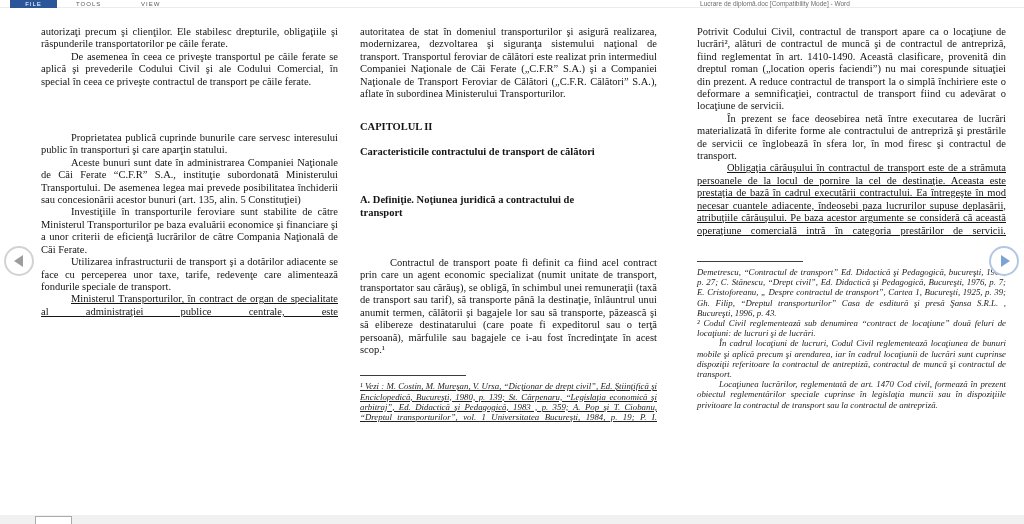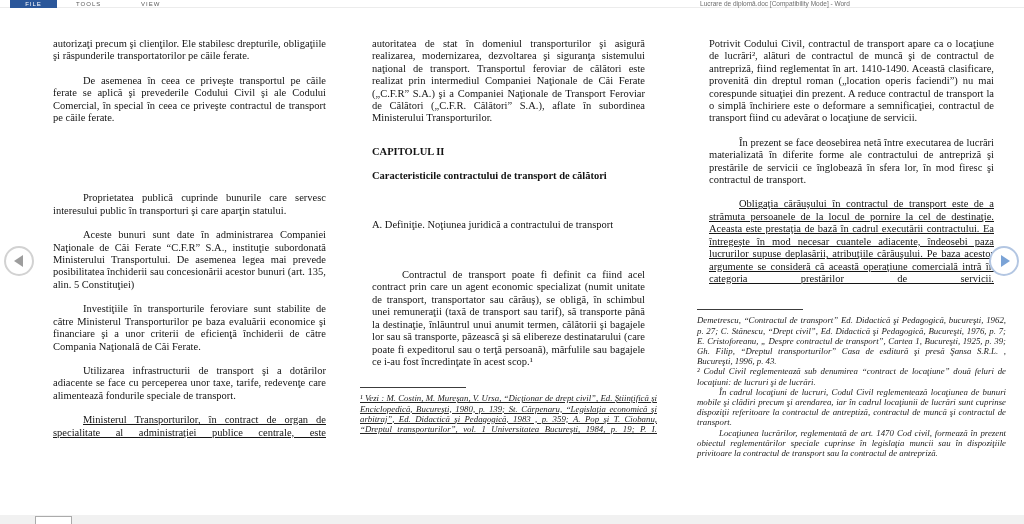--- a/index.html
+++ b/index.html
@@ -21,32 +21,32 @@
   .doc-title  { position:absolute; top:0; left:775px; transform:translateX(-50%);
                 white-space:nowrap; color:#6e6e6e; font-size:6.5px; line-height:8px; }
 
   
   .page { position:absolute; top:8px; left:0; width:1024px; height:507px; background:#fff; }
   .col  { position:absolute; top:18px; font-size:10.5px; line-height:12.4px;
           color:#141414; }
   .col1 { left:41px;  width:297px; }
   .col2 { left:360px; width:297px; }
   .col3 { left:697px; width:309px; }
-  .col p { text-align:justify; text-indent:30px; margin:12px; }
+  .col p { text-align:justify; text-indent:30px; margin:0; }
   .noindent { text-indent:0 !important; }
   .justify-last { text-align-last:justify;text-decoration:underline; }
 
   .heading-c { font-weight:bold; text-align:justify; text-indent:40px;
                margin-left:30px !important; }
   .spacer { height:44px; }
 
   .h-chapter { font-weight:bold; text-indent:0 !important; margin-top:21px !important; }
   .h-sub     { font-weight:bold; text-indent:0 !important; margin-top:12px !important;
                max-width:250px; text-align:left !important; }
-  .h-section { font-weight:normal; text-indent:0 !important; margin-top:36px !important;
+  .h-section { font-weight:bold; text-indent:0 !important; margin-top:36px !important;
                max-width:252px; text-align:left !important; }
   .p-gap     { margin-top:38px !important; }
 
   .fnrule { width:106px; height:0; border-top:1px solid #3c3c3c;
             margin-top:19px; margin-bottom:5px; }
   .fnrule3 { margin-top:24px; }
   .footnote { font-size:8.8px; line-height:10.2px; font-style:italic;
               text-align:justify; color:#232323; }
   .footnote p { text-indent:0; margin:0; }
   .footnote .fn-indent { text-indent:22px; }
@@ -80,21 +80,21 @@
   </div>
 
   <div class="page">
 
     <div class="col col1">
       <p class="noindent">autorizaţi precum şi clienţilor. Ele stabilesc drepturile, obligaţiile şi răspunderile transportatorilor pe căile ferate.</p>
       <p>De asemenea în ceea ce priveşte transportul pe căile ferate se aplică şi prevederile Codului Civil şi ale Codului Comercial, în special în ceea ce priveşte contractul de transport pe căile ferate.</p>
       <div class="spacer"></div>
       <p>Proprietatea publică cuprinde bunurile care servesc interesului public în transporturi şi care aparţin statului.</p>
       <p>Aceste bunuri sunt date în administrarea Companiei Naţionale de Căi Ferate “C.F.R” S.A., instituţie subordonată Ministerului Transportului. De asemenea legea mai prevede posibilitatea închiderii sau concesionării acestor bunuri (art. 135, alin. 5 Constituţiei)</p>
-      <p>Investiţiile în transporturile feroviare sunt stabilite de către Ministerul Transporturilor pe baza evaluării economice şi financiare şi a unor criterii de eficienţă închiderii de către Compania Naţională de Căi Ferate.</p>
+      <p>Investiţiile în transporturile feroviare sunt stabilite de către Ministerul Transporturilor pe baza evaluării economice şi financiare şi a unor criterii de eficienţă lucrărilor de către Compania Naţională de Căi Ferate.</p>
       <p>Utilizarea infrastructurii de transport şi a dotărilor adiacente se face cu perceperea unor taxe, tarife, redevenţe care alimentează fondurile speciale de transport.</p>
       <p class="justify-last">Ministerul Transporturilor, în contract de organ de specialitate al administraţiei publice centrale, este</p>
     </div>
 
     <div class="col col2">
       <p class="noindent">autoritatea de stat în domeniul transporturilor şi asigură realizarea, modernizarea, dezvoltarea şi siguranţa sistemului naţional de transport. Transportul feroviar de călători este realizat prin intermediul Companiei Naţionale de Căi Ferate („C.F.R” S.A.) şi a Companiei Naţionale de Transport Feroviar de Călători („C.F.R. Călători” S.A.), aflate în subordinea Ministerului Transporturilor.</p>
       <p class="h-chapter">CAPITOLUL II</p>
       <p class="h-sub">Caracteristicile contractului de transport de călători</p>
       <p class="h-section">A. Definiţie. Noţiunea juridică a contractului de transport</p>
       <p class="p-gap">Contractul de transport poate fi definit ca fiind acel contract prin care un agent economic specializat (numit unitate de transport, transportator sau cărăuş), se obligă, în schimbul unei remuneraţii (taxă de transport sau tarif), să transporte până la destinaţie, înlăuntrul unui anumit termen, călătorii şi bagajele lor sau să transporte, păzească şi să elibereze destinatarului (care poate fi expeditorul sau o terţă persoană), mărfulile sau bagajele ce i-au fost încredinţate în acest scop.¹</p>
@@ -105,21 +105,21 @@
     </div>
 
     <div class="col col3">
       <p class="noindent">Potrivit Codului Civil, contractul de transport apare ca o locaţiune de lucrări², alături de contractul de muncă şi de contractul de antrepriză, fiind reglementat în art. 1410-1490. Această clasificare, provenită din dreptul roman („location operis faciendi”) nu mai corespunde situaţiei din prezent. A reduce contractul de transport la o simplă închiriere este o deformare a semnificaţiei, contractul de transport fiind cu adevărat o locaţiune de servicii.</p>
       <p>În prezent se face deosebirea netă între executarea de lucrări materializată în diferite forme ale contractului de antrepriză şi prestările de servicii ce înglobează în sfera lor, în mod firesc şi contractul de transport.</p>
       <p class="justify-last">Obligaţia cărăuşului în contractul de transport este de a strămuta persoanele de la locul de pornire la cel de destinaţie. Aceasta este prestaţia de bază în cadrul executării contractului. Ea întregeşte în mod necesar cuantele adiacente, îndeosebi paza lucrurilor supuse deplasării, atribuţiile cărăuşului. Pe baza acestor argumente se consideră că această operaţiune comercială intră în categoria prestărilor de servicii.</p>
       <div class="fnrule fnrule3"></div>
       <div class="footnote">
         <p>Demetrescu, “Contractul de transport” Ed. Didactică şi Pedagogică, bucureşti, 1962, p. 27; C. Stănescu, “Drept civil”, Ed. Didactică şi Pedagogică, Bucureşti, 1976, p. 7; E. Cristoforeanu, „ Despre contractul de transport”, Cartea 1, Bucureşti, 1925, p. 39; Gh. Filip, “Dreptul transporturilor” Casa de esditură şi presă Şansa S.R.L. , Bucureşti, 1996, p. 43.</p>
         <p>² Codul Civil reglementează sub denumirea “contract de locaţiune” două feluri de locaţiuni: de lucruri şi de lucrări.</p>
-        <p class="fn-indent">În cadrul locaţiuni de lucruri, Codul Civil reglementează locaţiunea de bunuri mobile şi clădiri precum şi arendarea, iar în cadrul locaţiunii de lucrări sunt cuprinse dispoziţii referitoare la contractul de antreptiză, contractul de muncă şi contractul de transport.</p>
+        <p class="fn-indent">În cadrul locaţiuni de lucruri, Codul Civil reglementează locaţiunea de bunuri mobile şi aplică precum şi arendarea, iar în cadrul locaţiunii de lucrări sunt cuprinse dispoziţii referitoare la contractul de antreptiză, contractul de muncă şi contractul de transport.</p>
         <p class="fn-indent">Locaţiunea lucrărilor, reglementată de art. 1470 Cod civil, formează în prezent obiectul reglementărilor speciale cuprinse în legislaţia muncii sau în dispoziţiile privitoare la contractul de transport sau la contractul de antrepriză.</p>
       </div>
     </div>
 
   </div>
 
   <div class="nav-circle nav-left">
     <div class="tri tri-left"></div>
   </div>
   <div class="nav-circle nav-right">

